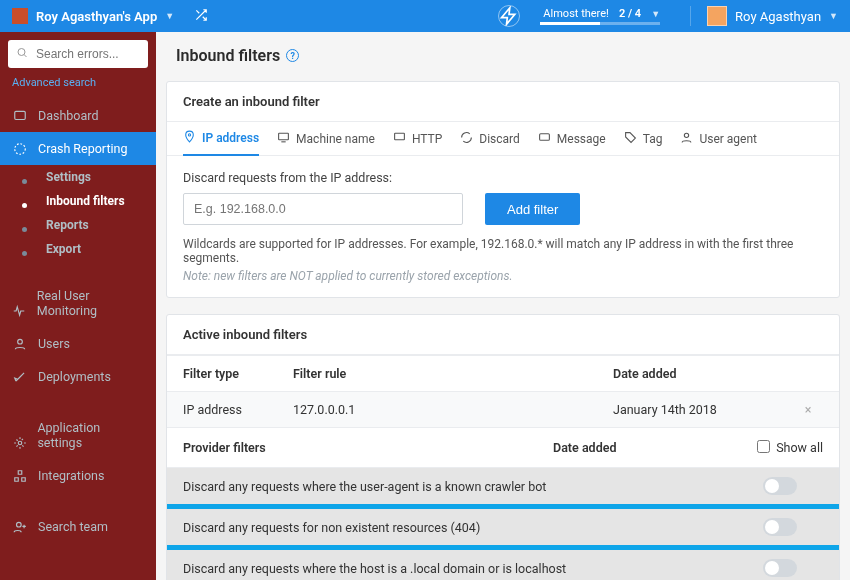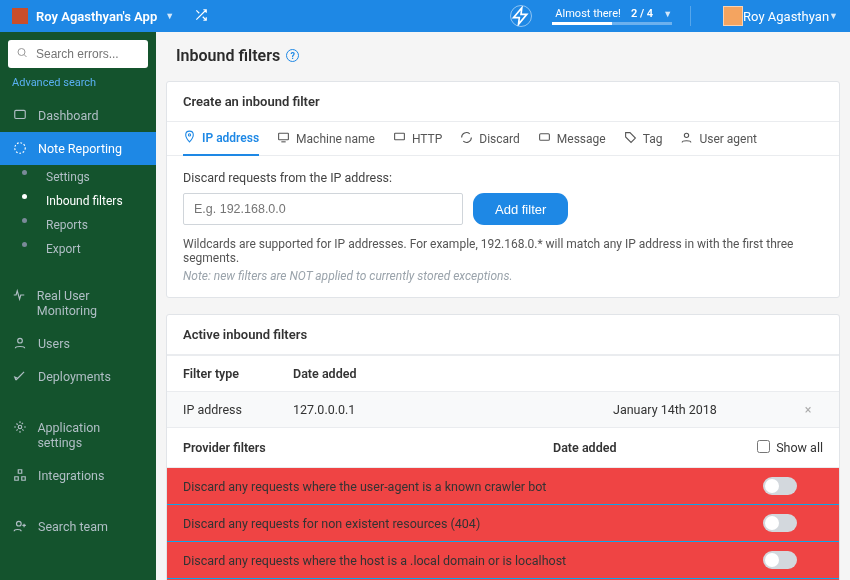--- a/index.html
+++ b/index.html
@@ -9,69 +9,69 @@
 .topbar { height: 32px; background: #1e88e5; display: flex; align-items: center; padding: 0 12px; color: #fff; }
 .topbar-left { display: flex; align-items: center; gap: 8px; text-align: center; }
 .app-icon { width: 16px; height: 16px; background: #c94e2a; display: inline-block; }
 .app-name { font-size: 13px; font-weight: 600; }
 .topbar-spacer { flex: 1; }
 .progress-zone { display:flex; flex-direction:column; align-items:flex-end; margin-right:18px; }
 .progress-row { display:flex; align-items:center; gap:10px; font-size:11px; }
 .progress-track { width: 120px; height:3px; background: rgba(255,255,255,0.35); position:relative; margin-top:2px; }
 .progress-fill { height:3px; background:#fff; width:50%; }
 .progress-count { font-weight:600; }
-.user-zone { display:flex; align-items:center; border-left:1px solid rgba(255,255,255,0.25); padding-left:32px; margin-left:0;}
+.user-zone { display:flex; align-items:center; gap:8px; border-left:1px solid rgba(255,255,255,0.25); padding-left:16px; margin-left:12px;}
 .avatar { width:20px; height:20px; background:#f4a460; border:1px solid rgba(255,255,255,0.5);}
 .chev { font-size:9px; opacity:.8; }
 .bolt-wrap { border:1.5px solid rgba(255,255,255,0.5); border-radius:50%; width:22px; height:22px; display:flex; align-items:center; justify-content:center; margin-right:20px;}
 
 
 .app { display:flex; height: calc(580px - 32px); }
-.sidebar { width: 156px; background: #14532d; color:#b0bec5; display:flex; flex-direction:column; font-size:12px; }
+.sidebar { width: 156px; background: #7f1d1d; color:#b0bec5; display:flex; flex-direction:column; font-size:12px; }
 .sidebar .search-wrap { padding:8px; }
 .sidebar input[type=text] { width:100%; padding:7px 8px 7px 28px; border-radius:3px; border:none; font-size:12px; background:#fff; }
 .search-rel { position:relative; }
 .search-rel .sicon { position:absolute; left:8px; top:50%; transform:translateY(-50%); color:#999; }
 .adv { color:#5ab0f2; font-size:11px; padding:0 12px 10px; }
 .nav { list-style:none; }
-.nav li { padding:9px 12px; display:flex; align-items:flex-start; gap:10px; cursor:pointer; font-size:12.5px; }
+.nav li { padding:9px 12px; display:flex; align-items:flex-end; gap:10px; cursor:pointer; font-size:12.5px; }
 .nav li .nicon { width:16px; display:flex; justify-content:center; }
 .nav li.selected { background:#1e88e5; color:#fff; }
-.nav li.sub { padding:5px 12px 5px 22px; font-size:12px; }
+.nav li.sub { padding:5px 12px 5px 22px; font-size:12px;font-weight:bold; }
 .nav li.sub .dot { width:5px; height:5px; border-radius:50%; background:#7a8a99; margin-right:9px;}
 .nav li.sub.active .dot { background:#fff; }
 .nav li.sub.active { color:#fff; }
 .nav .gap { height:14px; }
 
 .main { flex:1; background:#f5f5f5; display:flex; flex-direction:column; overflow:auto; }
 .page-title-row { padding:14px 20px 8px; display:flex; align-items:center; gap:6px;}
 .page-title { font-size:16px; font-weight:600; color:#2b2b2b;}
 .help-icon { width:13px; height:13px; border:1.5px solid #1e88e5; border-radius:50%; display:inline-flex; align-items:center; justify-content:center; color:#1e88e5; font-size:9px; font-weight:700;}
 
 .card { background:#fff; border:1px solid #e1e4e8; border-radius:3px; margin:8px 10px; }
 .card-h { padding:12px 16px; font-weight:600; font-size:13px; border-bottom:1px solid #eaecef; }
 .tabs { display:flex; gap:18px; padding:0 16px; border-bottom:1px solid #eaecef; }
 .tab { display:flex; align-items:center; gap:6px; padding:8px 0; font-size:12px; color:#555; cursor:pointer; }
 .tab.active { color:#1e88e5; border-bottom:2px solid #1e88e5; font-weight:600; margin-bottom:-1px; }
 .tab svg { width:13px; height:13px; }
 .card-body { padding:14px 16px; }
 .field-label { font-size:12.5px; color:#444; margin-bottom:8px;}
-.controls { display:flex; gap:10px; margin-bottom:12px; }
+.controls { display:flex; gap:22px; margin-bottom:12px; }
 .ip-input { width:280px; padding:8px 10px; border:1px solid #d0d5da; border-radius:2px; font-size:12.5px; }
-.btn-primary { background:#1e88e5; color:#fff; border:none; padding:8px 22px; border-radius:11px; font-size:13px; font-weight:500; cursor:pointer;}
+.btn-primary { background:#1e88e5; color:#fff; border:none; padding:8px 22px; border-radius:2px; font-size:13px; font-weight:500; cursor:pointer;}
 .hint { font-size:12px; color:#555; margin-bottom:4px; }
 .note { font-size:12px; color:#9aa3ab; font-style:italic; }
 
 .table-head, .trow { display:grid; grid-template-columns: 110px 1fr 180px 30px; padding:10px 16px; font-size:12.5px; }
 .table-head { font-weight:600; border-bottom:1px solid #eaecef; border-top:1px solid #eaecef;}
 .trow { background:#f8f9fa; border-bottom:1px solid #eaecef;}
 .trow .del { color:#aaa; cursor:pointer; text-align:center;}
 .prov-head { display:grid; grid-template-columns: 1fr 180px 90px; padding:12px 16px; font-size:12.5px; font-weight:600; border-bottom:1px solid #eaecef;}
 .showall { display:flex; align-items:flex-start; gap:6px; font-weight:400; justify-content:flex-end;}
-.prow { display:grid; grid-template-columns: 1fr 60px; padding:9px 16px; font-size:12.5px; background:#ef4444; border-bottom:1px solid #0ea5e9; align-items:center;}
+.prow { display:grid; grid-template-columns: 1fr 60px; padding:9px 16px; font-size:12.5px; background:#e5e5e5; border-bottom:5px solid #0ea5e9; align-items:center;}
 .toggle { width:34px; height:18px; border-radius:9px; background:#d3d8dd; position:relative;}
 .toggle::after { content:""; width:14px; height:14px; background:#fff; border-radius:50%; position:absolute; top:2px; left:2px;}
 </style>
 </head>
 <body>
 
 <div class="topbar">
   <div class="topbar-left">
     <span class="app-icon"></span>
     <span class="app-name">Roy Agasthyan's App</span>
@@ -123,21 +123,21 @@
             </svg>
           </span>
           <span>Dashboard</span>
         </li>
       <li class="selected">
           <span class="nicon">
             <svg width="14" height="14" viewBox="0 0 24 24" fill="none" stroke="currentColor" stroke-width="2">
               <circle cx="12" cy="12" r="9" stroke-dasharray="3 3"></circle>
             </svg>
           </span>
-          <span>Note Reporting</span>
+          <span>Crash Reporting</span>
         </li>
       <li class="sub">
           <span class="dot"></span>
           <span>Settings</span>
         </li>
       <li class="sub active">
           <span class="dot"></span>
           <span>Inbound filters</span>
         </li>
       <li class="sub">
@@ -268,20 +268,21 @@
         </div>
         <div class="hint">Wildcards are supported for IP addresses. For example, 192.168.0.* will match any IP address in with the first three segments.</div>
         <div class="note">Note: new filters are NOT applied to currently stored exceptions.</div>
       </div>
     </div>
 
     <div class="card">
       <div class="card-h">Active inbound filters</div>
       <div class="table-head">
         <span>Filter type</span>
+        <span>Filter rule</span>
         <span>Date added</span>
         <span></span>
       </div>
       <div class="trow">
         <span>IP address</span>
         <span>127.0.0.0.1</span>
         <span>January 14th 2018</span>
         <span class="del">×</span>
       </div>
       <div class="prov-head">

